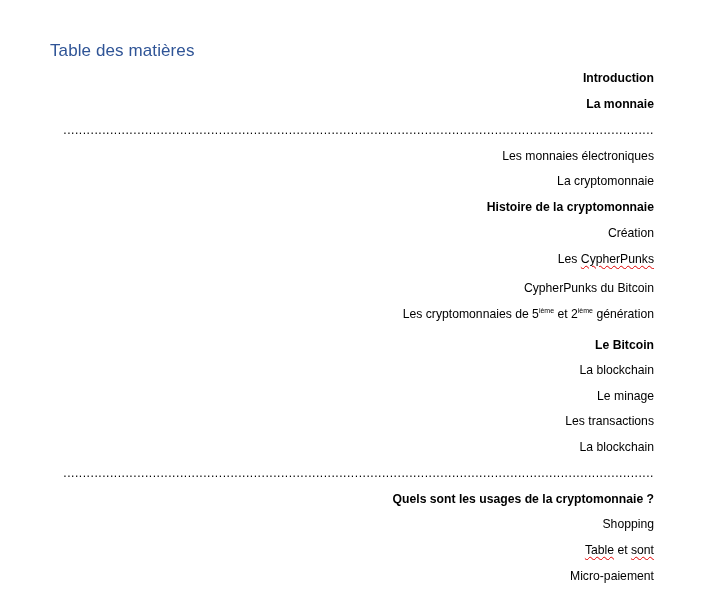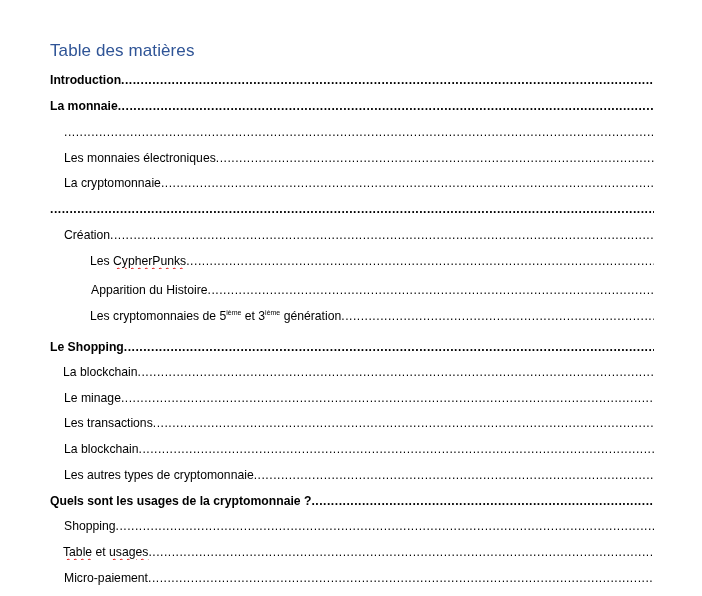--- a/index.html
+++ b/index.html
@@ -2,21 +2,21 @@
 <html><head>
   <meta charset="utf-8">
   <style>
     html, body { margin: 0; padding: 0; background: #ffffff; }
     body { width: 702px; height: 596px; position: relative; overflow: hidden;
            font-family: "Liberation Sans", sans-serif; color: #000; }
     .title { position: absolute; left: 50px; top: 41px; font-size: 17px;
              color: #2f5496; font-family: "Liberation Sans", sans-serif; letter-spacing: 0.1px; }
     .toc { position: absolute; left: 0; top: 0; width: 702px; }
     .toc-line { position: absolute; right: 48px; height: 18px; display: flex; align-items: flex-end;
-                font-size: 12.2px; line-height: 16px; white-space: nowrap; overflow: hidden; }
+                font-size: 12.2px; line-height: 16px; white-space: nowrap; overflow: hidden; flex-direction: column; }
     .toc-line.l1 { left: 50px; font-weight: bold; }
     .toc-line.l2 { left: 64px; }
     .toc-line.l3 { left: 90px; }
     .toc-text { flex: 0 0 auto; }
     .toc-leader { flex: 1 1 auto; overflow: hidden; white-space: nowrap; letter-spacing: 0.5px;
                   font-weight: normal; color: #000; }
     .toc-line.l1 .toc-leader { font-weight: bold; }
     .spell { text-decoration: underline wavy #e00000; text-decoration-thickness: 1px; text-underline-offset: 2px; }
     sup { font-size: 7px; vertical-align: 5px; line-height: 0; }
   </style>
@@ -39,71 +39,71 @@
   </div>
   <div class="toc-line l2" style="top:148px">
     <span class="toc-text">Les monnaies électroniques </span>
     <span class="toc-leader">........................................................................................................................................................................................................................................................................</span>
   </div>
   <div class="toc-line l2" style="top:173px">
     <span class="toc-text">La cryptomonnaie</span>
     <span class="toc-leader">........................................................................................................................................................................................................................................................................</span>
   </div>
   <div class="toc-line l1" style="top:199px">
+    <span class="toc-text">Histoire de la cryptomonnaie</span>
     <span class="toc-leader">........................................................................................................................................................................................................................................................................</span>
   </div>
   <div class="toc-line l2" style="top:225px">
     <span class="toc-text">Création</span>
     <span class="toc-leader">........................................................................................................................................................................................................................................................................</span>
   </div>
   <div class="toc-line l3" style="top:251px">
     <span class="toc-text"><span>Les </span><span class="spell">CypherPunks</span></span>
     <span class="toc-leader">........................................................................................................................................................................................................................................................................</span>
   </div>
   <div class="toc-line l3" style="top:280px; left:91px">
-    <span class="toc-text">Apparition du Histoire </span>
+    <span class="toc-text">CypherPunks du Bitcoin </span>
     <span class="toc-leader">........................................................................................................................................................................................................................................................................</span>
   </div>
   <div class="toc-line l3" style="top:306px">
-    <span class="toc-text"><span>Les cryptomonnaies de 5</span><sup>ième</sup><span> et 3</span><sup>ième</sup><span> génération</span> </span>
+    <span class="toc-text"><span>Les cryptomonnaies de 5</span><sup>ième</sup><span> et 2</span><sup>ième</sup><span> génération</span> </span>
     <span class="toc-leader">........................................................................................................................................................................................................................................................................</span>
   </div>
   <div class="toc-line l1" style="top:337px">
-    <span class="toc-text">Le Shopping </span>
+    <span class="toc-text">Le Bitcoin </span>
     <span class="toc-leader">........................................................................................................................................................................................................................................................................</span>
   </div>
   <div class="toc-line l2" style="top:362px; left:63px">
     <span class="toc-text">La blockchain </span>
     <span class="toc-leader">........................................................................................................................................................................................................................................................................</span>
   </div>
   <div class="toc-line l2" style="top:388px">
     <span class="toc-text">Le minage </span>
     <span class="toc-leader">........................................................................................................................................................................................................................................................................</span>
   </div>
   <div class="toc-line l2" style="top:413px">
     <span class="toc-text">Les transactions </span>
     <span class="toc-leader">........................................................................................................................................................................................................................................................................</span>
   </div>
   <div class="toc-line l2" style="top:439px">
     <span class="toc-text">La blockchain </span>
     <span class="toc-leader">........................................................................................................................................................................................................................................................................</span>
   </div>
   <div class="toc-line l2" style="top:465px">
-    <span class="toc-text">Les autres types de cryptomonnaie </span>
     <span class="toc-leader">........................................................................................................................................................................................................................................................................</span>
   </div>
   <div class="toc-line l1" style="top:491px">
     <span class="toc-text">Quels sont les usages de la cryptomonnaie ? </span>
     <span class="toc-leader">........................................................................................................................................................................................................................................................................</span>
   </div>
   <div class="toc-line l2" style="top:516px">
     <span class="toc-text">Shopping</span>
     <span class="toc-leader">........................................................................................................................................................................................................................................................................</span>
   </div>
   <div class="toc-line l2" style="top:542px; left:63px">
-    <span class="toc-text"><span class="spell">Table</span><span> et </span><span class="spell">usages</span><span> </span></span>
+    <span class="toc-text"><span class="spell">Table</span><span> et </span><span class="spell">sont</span><span> </span></span>
     <span class="toc-leader">........................................................................................................................................................................................................................................................................</span>
   </div>
   <div class="toc-line l2" style="top:568px">
     <span class="toc-text">Micro-paiement</span>
     <span class="toc-leader">........................................................................................................................................................................................................................................................................</span>
   </div>
 </div>
 
 </body></html>

